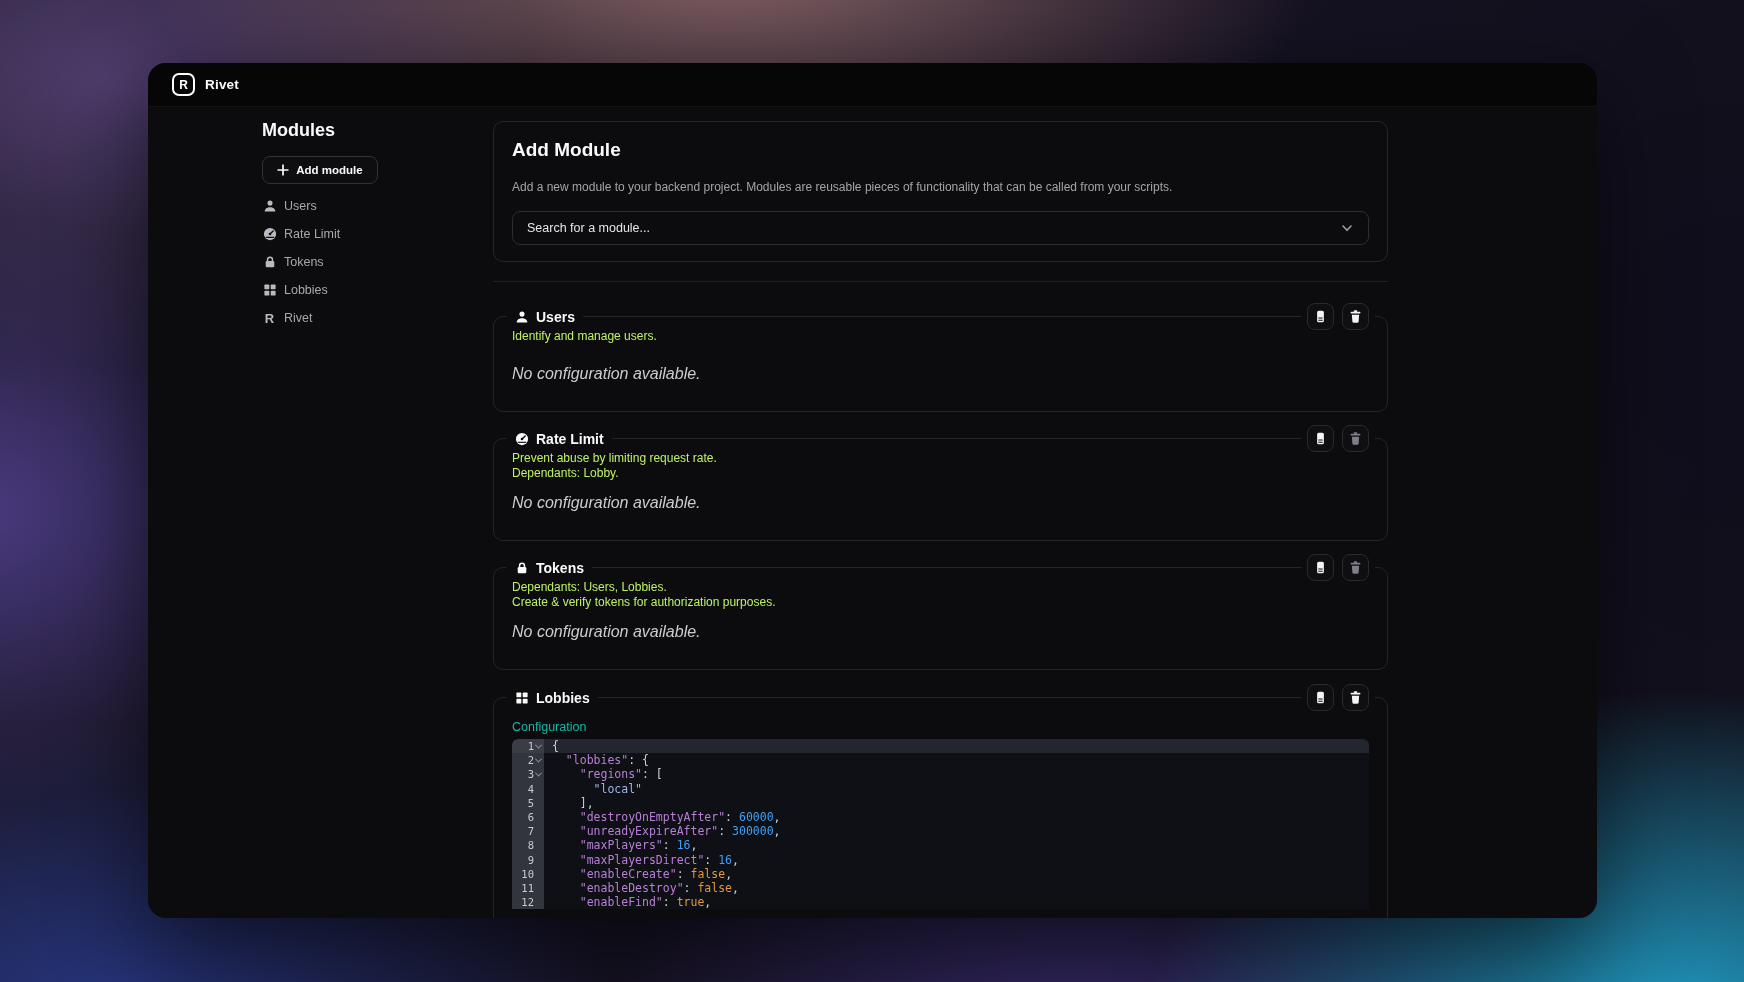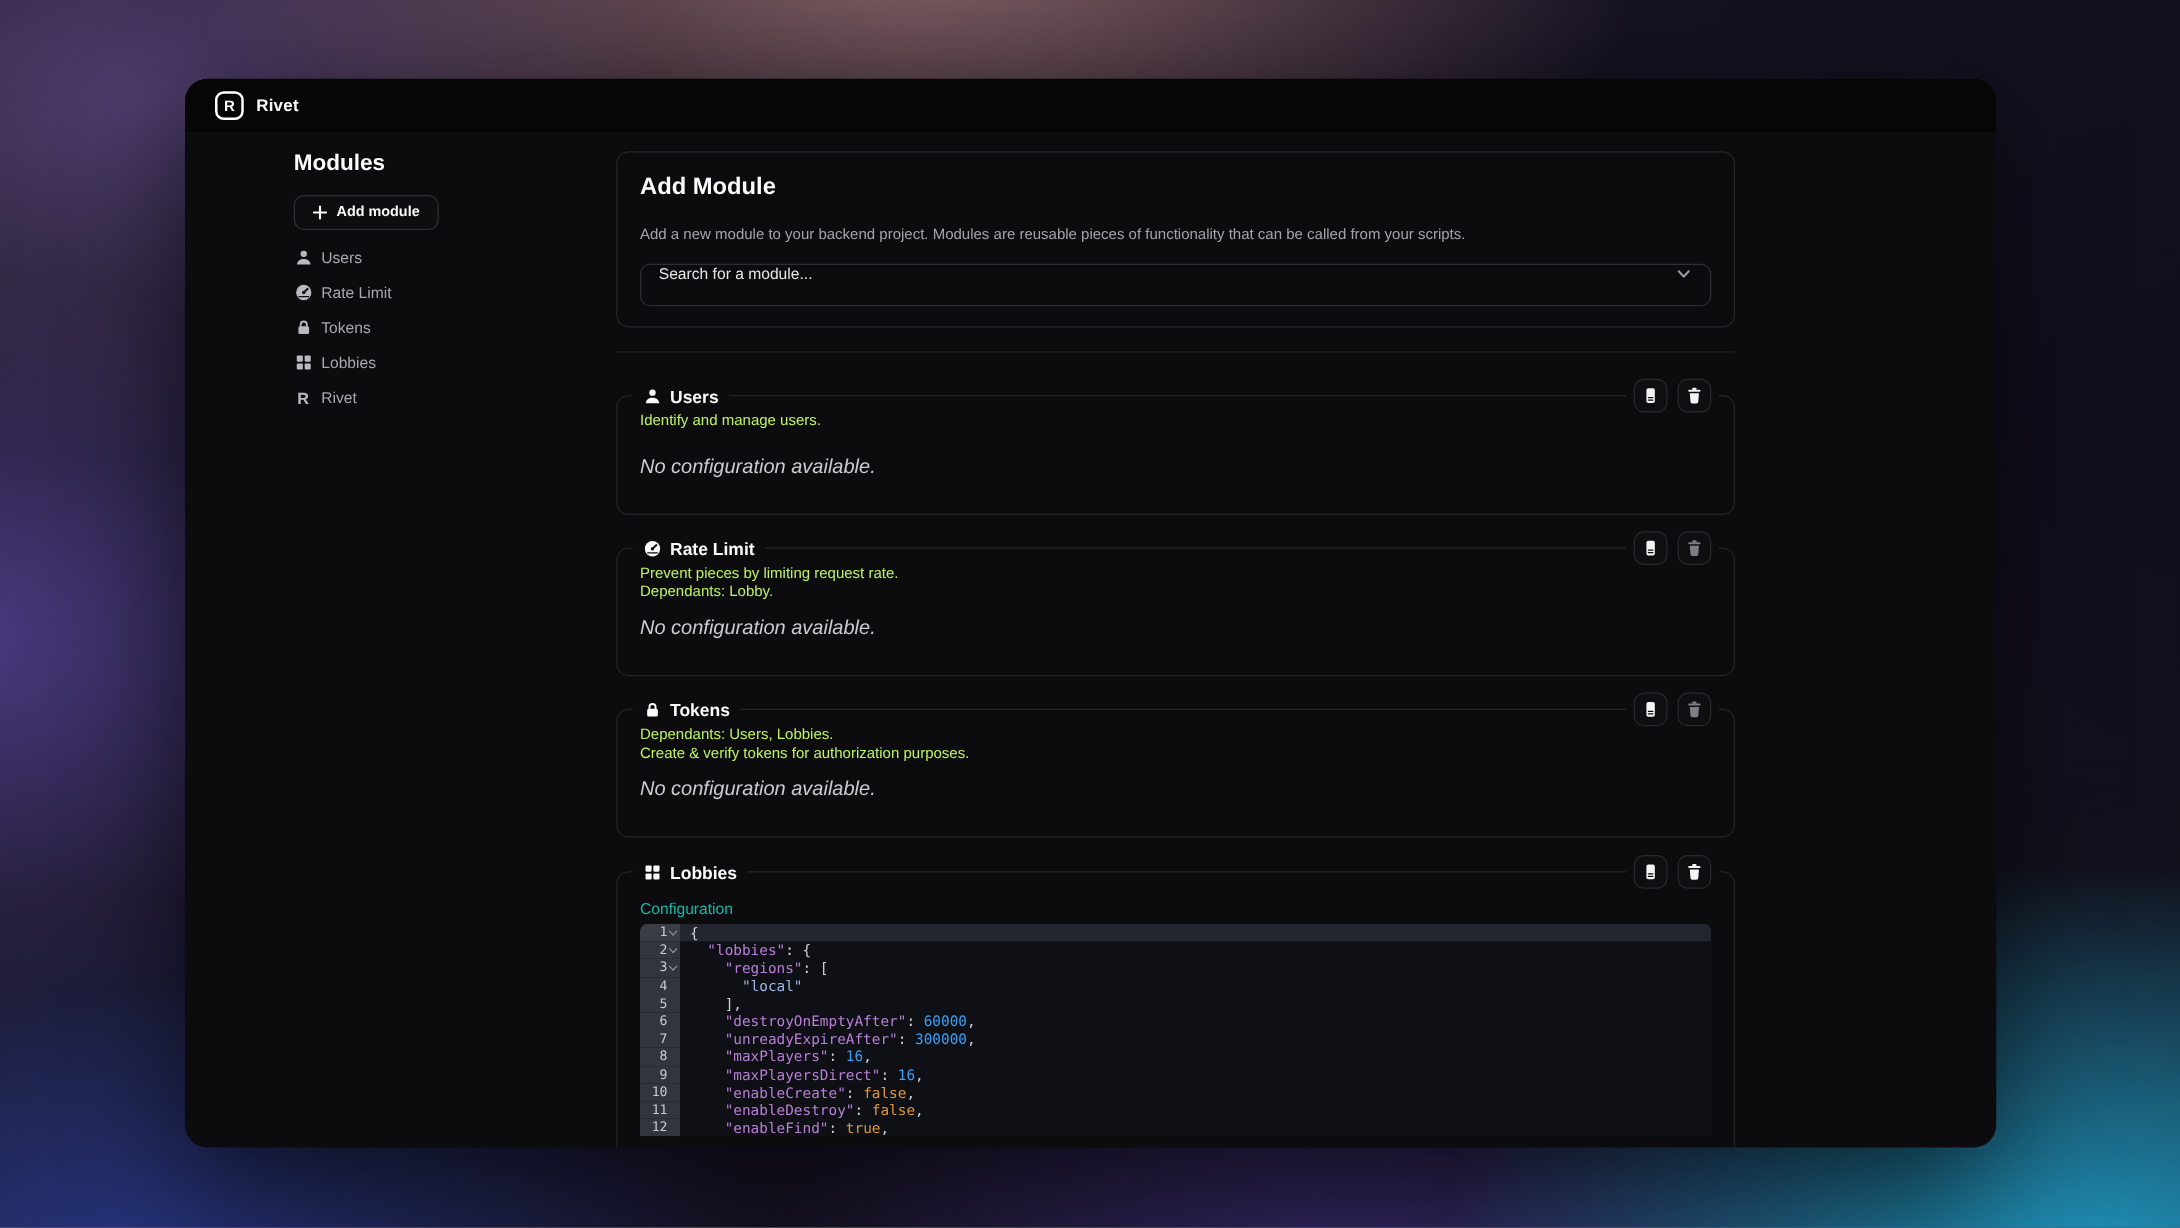--- a/index.html
+++ b/index.html
@@ -28,21 +28,21 @@
   .logo {
     width:23px; height:23px; border:2.2px solid #fff; border-radius:7px;
     display:flex; align-items:center; justify-content:center;
     color:#fff; font-size:12px; font-weight:700;
   }
   .brand { color:#fafafa; font-size:13.5px; font-weight:700; margin-left:10px; letter-spacing:.2px; }
 
   .content { display:flex; height:810px; }
 
   
-  .sidebar { flex:none; width:345px; padding:12px 0 0 87px; }
+  .sidebar { flex:none; width:345px; padding:12px 0 0 114px; }
   .sidebar h2 { color:#fafafa; font-size:18px; font-weight:700; line-height:23px; }
   .add-btn {
     margin-top:14px; width:116px; height:28px; display:flex; align-items:center; justify-content:center;
     gap:7px; background:#0e0e11; border:1px solid #303036; border-radius:8px; cursor:pointer;
     color:#fafafa; font-family:inherit; font-size:11.5px; font-weight:700;
   }
   .side-list { margin-top:8px; list-style:none; }
   .side-item {
     height:28px; display:flex; align-items:center; gap:7px;
     color:#a7a7af; font-size:12.5px; cursor:pointer;
@@ -53,21 +53,21 @@
   
   .main { flex:none; width:895px; padding-top:14px; }
 
   .add-card {
     border:1px solid #26262b; border-radius:10px; padding:16px 18px;
   }
   .add-card h1 { color:#fbfbfc; font-size:19px; font-weight:700; line-height:23px; }
   .add-card .sub { margin-top:19px; color:#a3a3ab; font-size:12px; line-height:15px; }
   .search-select {
     margin-top:16px; height:34px; border:1px solid #2d2d33; border-radius:8px;
-    display:flex; align-items:flex-start; padding:0 14px; cursor:pointer; background:#0c0c0e;
+    display:flex; align-items:center; padding:0 14px; cursor:pointer; background:#0c0c0e;
   }
   .search-select .ph { color:#e6e6ea; font-size:12.5px; flex:1; }
 
   .divider { border:none; border-top:1px solid #202025; margin:19px 0 0 0; }
 
   .module-card {
     position:relative; border:1px solid #242429; border-radius:10px;
     padding:12px 18px 30px;
   }
   .module-card.mt1 { margin-top:34px; }
@@ -277,21 +277,21 @@
               <svg width="15" height="15" viewBox="0 0 16 16">
                 <use href="#ic-db"></use>
               </svg>
             </button>
           <button class="icon-btn disabled">
               <svg width="15" height="15" viewBox="0 0 16 16">
                 <use href="#ic-trash"></use>
               </svg>
             </button>
         </div>
-        <p class="mc-desc">Prevent pieces by limiting request rate.</p>
+        <p class="mc-desc">Prevent abuse by limiting request rate.</p>
         <p class="mc-desc">Dependants: Lobby.</p>
         <div class="no-config">No configuration available.</div>
       </section>
 
       <section class="module-card mt2 two-line">
         <div class="legend">
           <span class="mi">
               <svg width="14" height="14" viewBox="0 0 16 16">
                 <use href="#ic-lock"></use>
               </svg>

